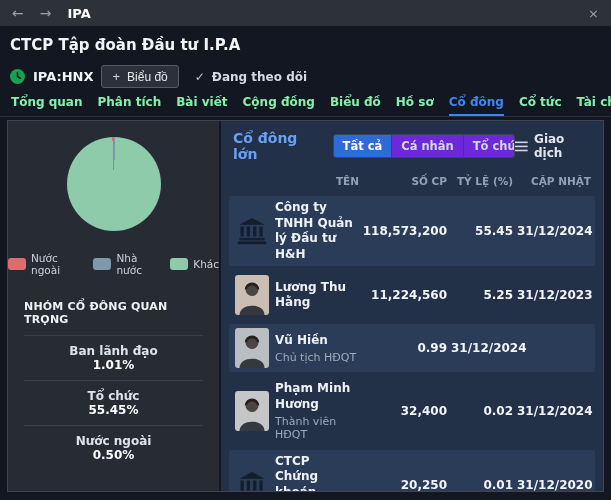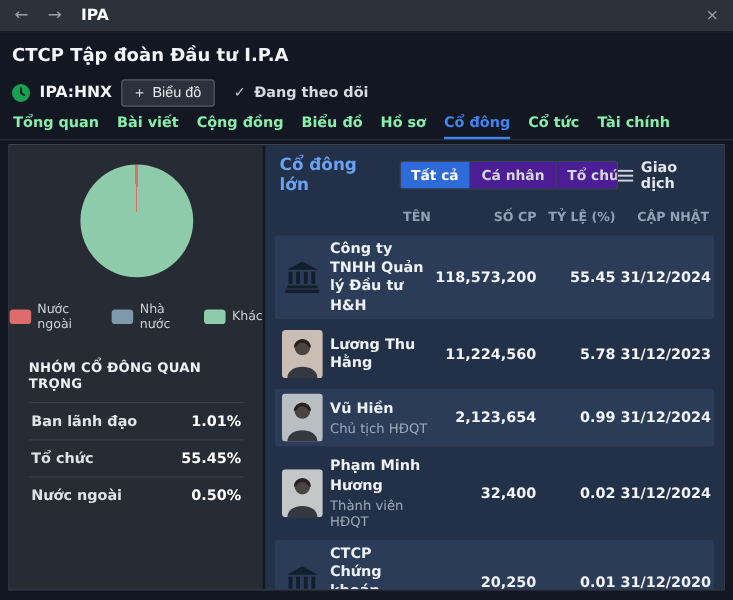--- a/index.html
+++ b/index.html
@@ -10,21 +10,21 @@
     position:relative;
   }
   
   .topbar{height:27px;background:#2d3139;display:flex;align-items:center;
     padding:0 12px;gap:16px;border-bottom:1px solid #14161c;box-sizing:border-box;}
   .nav-arrow{color:#9aa0ab;font-size:14px;line-height:1;cursor:pointer;}
   .wtitle{font-weight:bold;font-size:13px;color:#ffffff;}
   .close-x{margin-left:auto;color:#9aa0ab;font-size:13px;cursor:pointer;}
   
   .header{height:62px;box-sizing:border-box;padding:7px 10px 0 10px;
-    display:flex;justify-content:space-between;align-items:center;}
+    display:flex;justify-content:space-between;align-items:flex-start;}
   .company{font-size:15px;font-weight:bold;color:#f2f4f7;margin:2px 0 11px 0;}
   .symbol-row{display:flex;align-items:center;gap:8px;}
   .symbol{font-size:13px;font-weight:bold;color:#f2f4f7;}
   .chart-btn{display:flex;align-items:center;gap:7px;border:1px solid #565b66;
     background:#2b303b;color:#e8eaed;font-size:12px;padding:3px 10px;border-radius:3px;cursor:pointer;}
   .chart-btn .plus{font-size:13px;color:#cfd3dc;}
   .watching{display:flex;align-items:center;gap:7px;font-size:12px;font-weight:600;
     color:#d7dae0;margin-left:8px;cursor:pointer;}
   .check{color:#c3c8d1;font-size:12px;}
   .h-right{text-align:right;padding-top:2px;}
@@ -42,29 +42,29 @@
     border:1px solid #3f4450;box-sizing:border-box;background:#131722;}
   .left-panel{width:211px;flex:none;background:#272b33;display:flex;flex-direction:column;box-sizing:border-box;}
   .right-panel{flex:1;background:#223048;display:flex;flex-direction:column;box-sizing:border-box;overflow:hidden;align-items:flex-end;}
   
   .pie{width:94px;height:94px;border-radius:50%;margin:16px auto 0 auto;}
   .legend{display:flex;gap:10px;justify-content:center;margin-top:21px;}
   .legend-item{display:flex;align-items:center;gap:5px;font-size:10.5px;color:#ccd1d9;}
   .swatch{width:18px;height:12px;border-radius:3px;flex:none;}
   .group-title{font-size:11px;font-weight:bold;color:#eef1f5;margin:24px 16px 9px 16px;letter-spacing:0.2px;}
   .group-row{display:flex;justify-content:space-between;align-items:center;
-    margin:0 16px;padding:8px 2px;border-top:1px solid #3a3f4a;}
+    margin:0 16px;padding:8px 2px;border-top:1px solid #3a3f4a;flex-direction:column;}
   .group-label{font-size:12px;font-weight:bold;color:#dfe3e9;}
   .group-value{font-size:12px;font-weight:bold;color:#ffffff;}
   
   .rp-header{display:flex;align-items:center;padding:9px 12px 8px 12px;}
   .rp-title{color:#6ba1f3;font-size:14px;font-weight:bold;}
   .filters{display:flex;margin-left:14px;border:1px solid #3a4558;border-radius:3px;overflow:hidden;}
   .filter{font-size:11.5px;font-weight:bold;color:#d3d7de;padding:4px 9px;
-    background:#4c1d95;border-right:1px solid #3a4558;cursor:pointer;white-space:nowrap;}
+    background:#6d28d9;border-right:1px solid #3a4558;cursor:pointer;white-space:nowrap;}
   .filter:last-child{border-right:none;}
   .filter.active{background:#2e6bd8;color:#ffffff;}
   .rp-action{margin-left:auto;display:flex;align-items:center;gap:6px;
     font-size:12px;font-weight:bold;color:#e3e6ec;cursor:pointer;}
   .thead,.row{display:grid;grid-template-columns:46px 1fr 92px 66px 78px;align-items:center;}
   .thead{margin:0 8px;padding:5px 0 9px 0;font-size:10.5px;font-weight:bold;color:#93a1b5;}
   .num{text-align:right;padding-right:4px;}
   .rows{flex:1;overflow:hidden;}
   .row{margin:0 8px 5px 8px;min-height:48px;box-sizing:border-box;border-radius:2px;padding:4px 0;}
   .row.hl{background:#2b3c58;}
@@ -101,20 +101,21 @@
       <span class="watching">
         <span class="check">✓</span>
         <span>Đang theo dõi</span>
       </span>
     </div>
   </div>
 </div>
 
 <div class="tabs" id="tabs">
     <div class="tab">Tổng quan</div>
+    <div class="tab">Phân tích</div>
     <div class="tab">Bài viết</div>
     <div class="tab">Cộng đồng</div>
     <div class="tab">Biểu đồ</div>
     <div class="tab">Hồ sơ</div>
     <div class="tab active">Cổ đông</div>
     <div class="tab">Cổ tức</div>
     <div class="tab">Tài chính</div>
   </div>
 
 <div class="content">
@@ -202,37 +203,36 @@
               <rect width="34" height="40" rx="3" fill="#c9bdb4"></rect>
               <circle cx="17" cy="14.5" r="6.5" fill="#4a4442"></circle>
               <path d="M17 7.4a7.2 7.2 0 0 1 7.2 7.2l-2.4-.8a5.2 5.2 0 0 0-9.6 0l-2.4.8A7.2 7.2 0 0 1 17 7.4z" fill="#262120"></path>
               <path d="M4.5 40c0-12.5 25-12.5 25 0z" fill="#35393f"></path>
             </svg>
           </div>
           <div>
             <div class="name">Lương Thu Hằng</div>
           </div>
           <div class="num cell-num">11,224,560</div>
-          <div class="num cell-num">5.78</div>
+          <div class="num cell-num">5.25</div>
           <div class="num cell-num">31/12/2023</div>
         </div>
         <div class="row hl">
           <div class="row-icon">
             <svg width="34" height="40" viewBox="0 0 34 40">
               <rect width="34" height="40" rx="3" fill="#b9bec2"></rect>
               <circle cx="17" cy="14.5" r="6.5" fill="#4a4442"></circle>
               <path d="M17 7.4a7.2 7.2 0 0 1 7.2 7.2l-2.4-.8a5.2 5.2 0 0 0-9.6 0l-2.4.8A7.2 7.2 0 0 1 17 7.4z" fill="#262120"></path>
               <path d="M4.5 40c0-12.5 25-12.5 25 0z" fill="#35393f"></path>
             </svg>
           </div>
           <div>
             <div class="name">Vũ Hiền</div>
             <div class="subtitle">Chủ tịch HĐQT</div>
           </div>
-          <div class="num cell-num">2,123,654</div>
           <div class="num cell-num">0.99</div>
           <div class="num cell-num">31/12/2024</div>
         </div>
         <div class="row">
           <div class="row-icon">
             <svg width="34" height="40" viewBox="0 0 34 40">
               <rect width="34" height="40" rx="3" fill="#c4c6c8"></rect>
               <circle cx="17" cy="14.5" r="6.5" fill="#4a4442"></circle>
               <path d="M17 7.4a7.2 7.2 0 0 1 7.2 7.2l-2.4-.8a5.2 5.2 0 0 0-9.6 0l-2.4.8A7.2 7.2 0 0 1 17 7.4z" fill="#262120"></path>
               <path d="M4.5 40c0-12.5 25-12.5 25 0z" fill="#35393f"></path>

